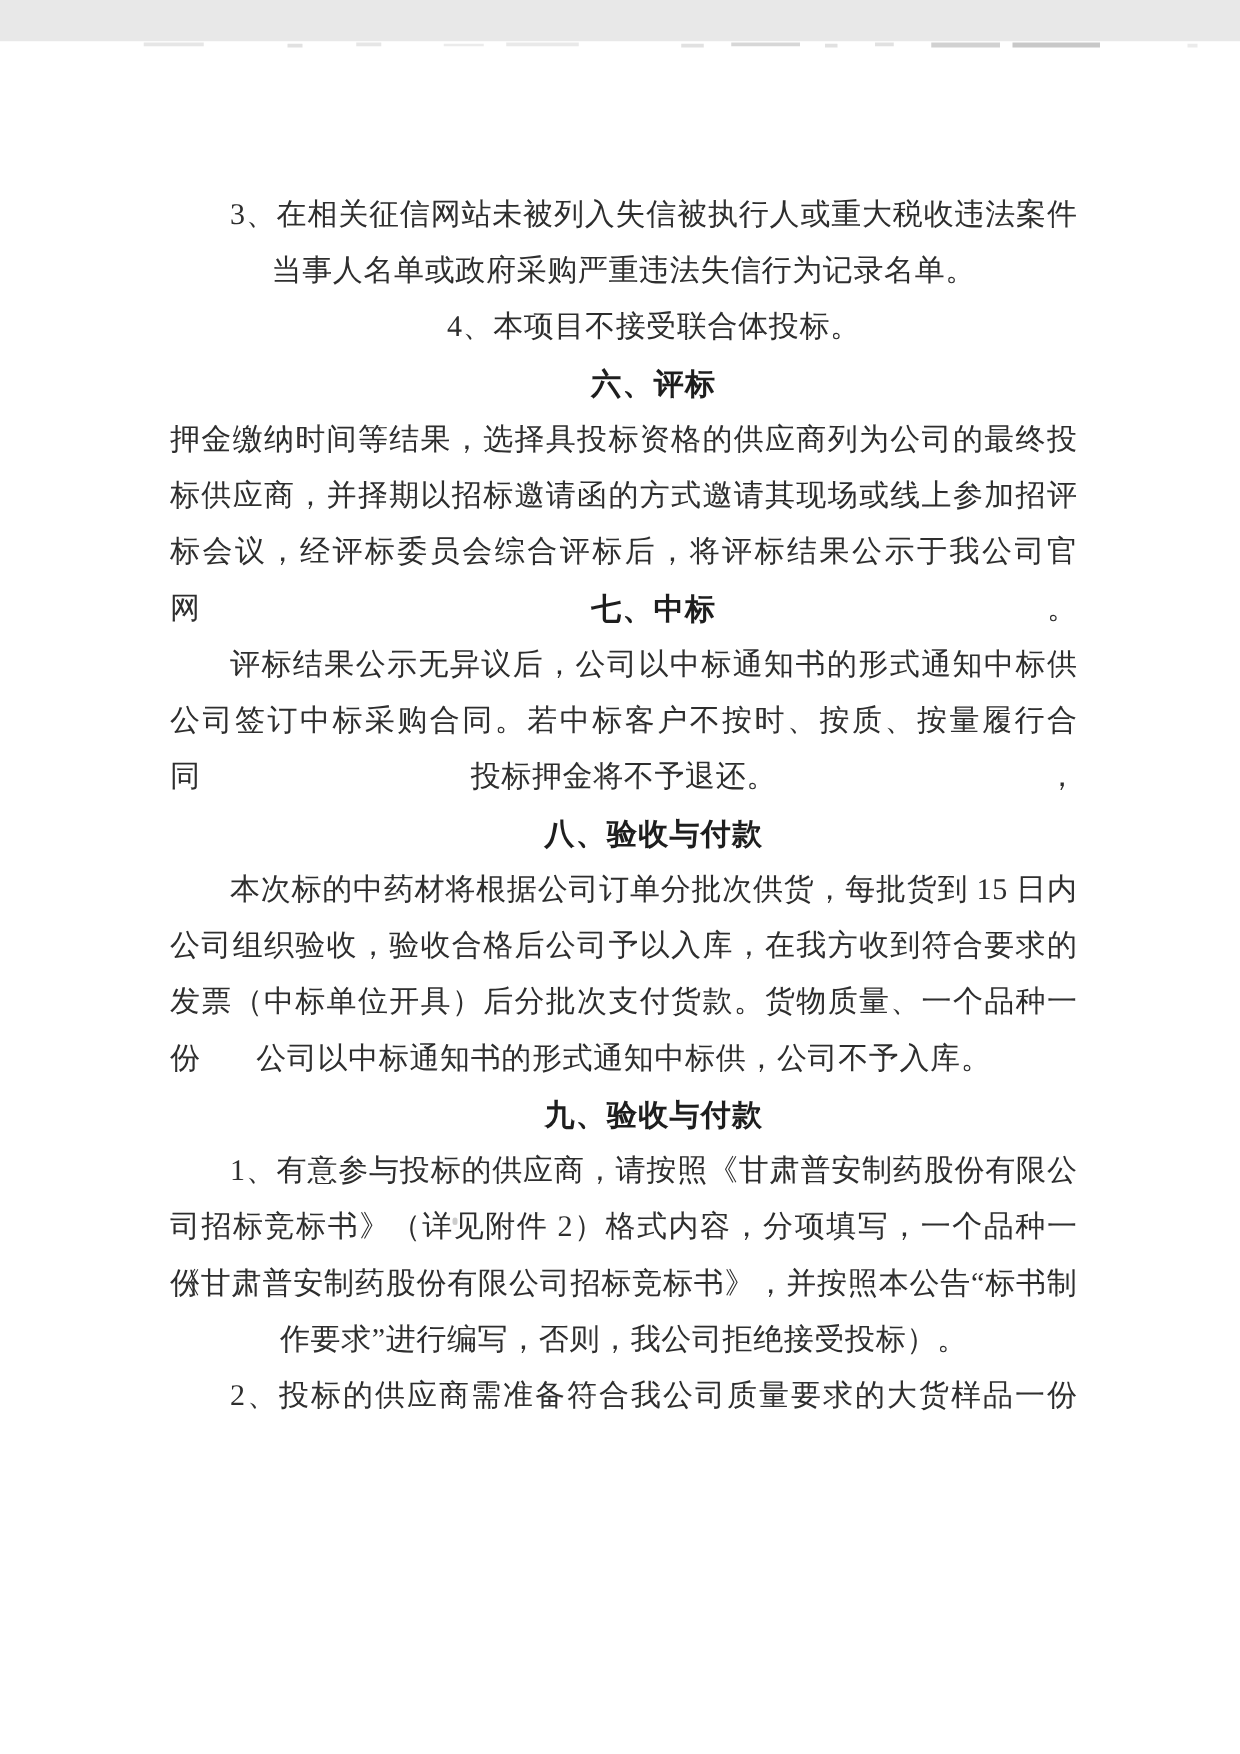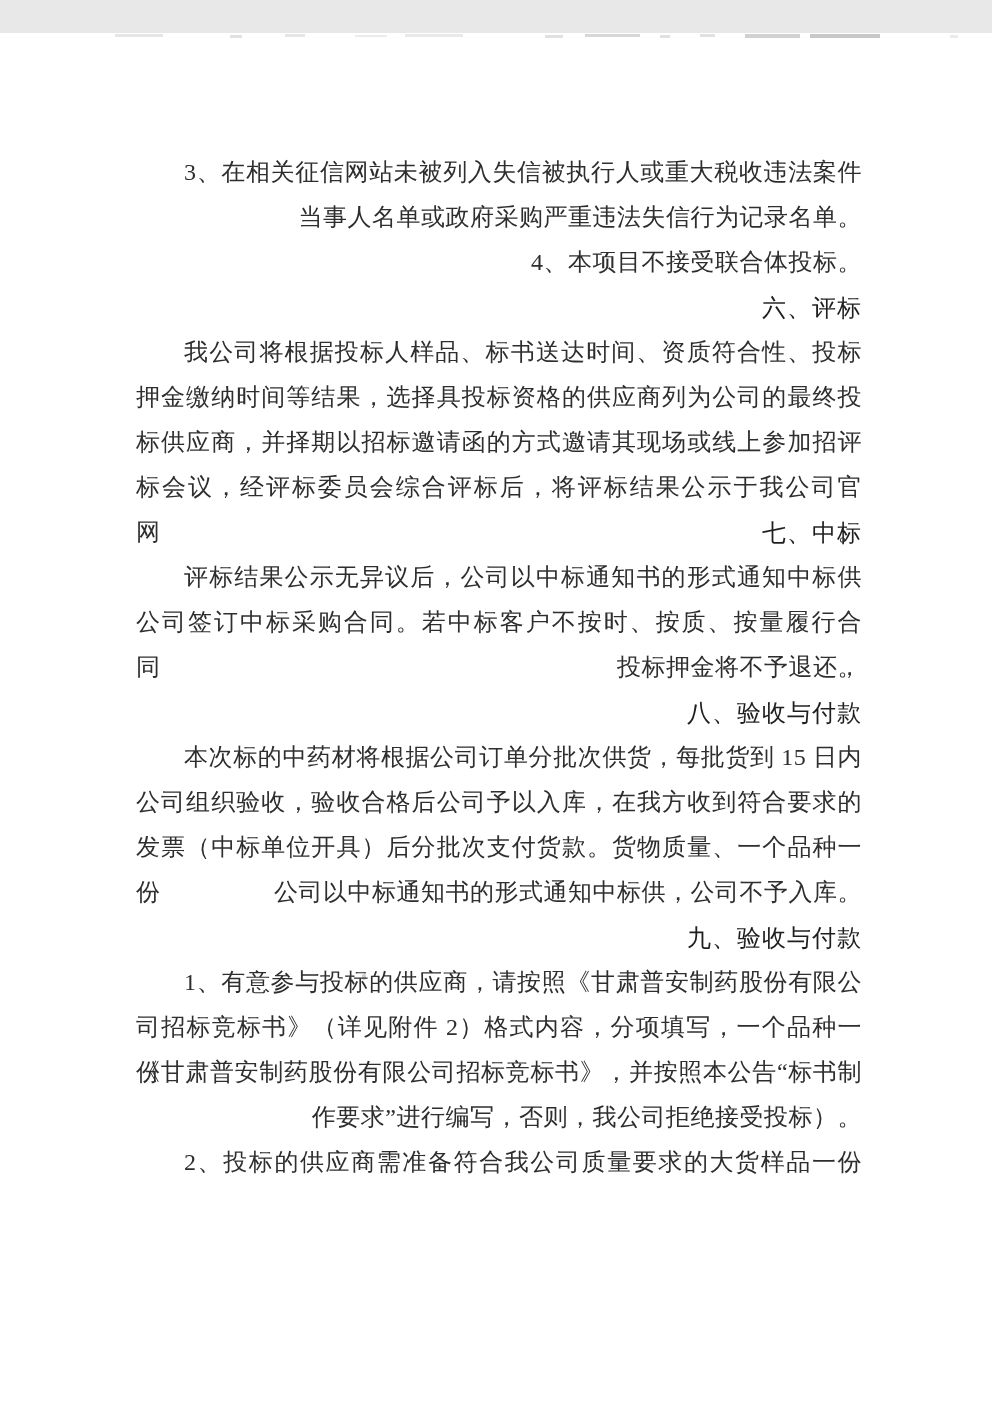--- a/index.html
+++ b/index.html
@@ -19,32 +19,32 @@
     top: 117px;
     width: 726px;
     color: #2e2e2e;
   }
   .ln {
     height: 45px;
     line-height: 45px;
     font-size: 24px;
     letter-spacing: 0.5px;
     white-space: nowrap;
-    text-align: right;
+    text-align: center;
   }
   .ln.fill {
     white-space: normal;
     text-align: justify;
     text-align-last: justify;
     text-justify: inter-character;
   }
   .ln.indent { text-indent: 48px; }
   .ln.heading {
     font-family: "Liberation Sans", "DejaVu Sans", sans-serif;
-    font-weight: 400;
+    font-weight: 700;
     color: #1e1e1e;
     letter-spacing: 1px;
   }
   .artifact {
     position: absolute;
     background: #9a9a9a;
   }
 </style>
 </head>
 <body>
@@ -66,21 +66,20 @@
 
   <div class="artifact" style="left:362px; top:941px; width:4px; height:6px; opacity:.5; border-radius:2px;"></div>
 
   <div class="artifact" style="left:984px; top:1391px; width:8px; height:12px; opacity:.2;"></div>
 
   <div class="doc">
     <div class="ln indent fill">3、在相关征信网站未被列入失信被执行人或重大税收违法案件</div>
     <div class="ln">当事人名单或政府采购严重违法失信行为记录名单。</div>
     <div class="ln indent">4、本项目不接受联合体投标。</div>
     <div class="ln indent heading">六、评标</div>
-    <div class="ln indent fill">我公司将根据投标人样品、标书送达时间、资质符合性、投标</div>
     <div class="ln fill">押金缴纳时间等结果，选择具投标资格的供应商列为公司的最终投</div>
     <div class="ln fill">标供应商，并择期以招标邀请函的方式邀请其现场或线上参加招评</div>
     <div class="ln fill">标会议，经评标委员会综合评标后，将评标结果公示于我公司官网。</div>
     <div class="ln indent heading">七、中标</div>
     <div class="ln indent fill">评标结果公示无异议后，公司以中标通知书的形式通知中标供</div>
     <div class="ln fill">公司签订中标采购合同。若中标客户不按时、按质、按量履行合同，</div>
     <div class="ln">投标押金将不予退还。</div>
     <div class="ln indent heading">八、验收与付款</div>
     <div class="ln indent fill">本次标的中药材将根据公司订单分批次供货，每批货到 15 日内</div>
     <div class="ln fill">公司组织验收，验收合格后公司予以入库，在我方收到符合要求的</div>

